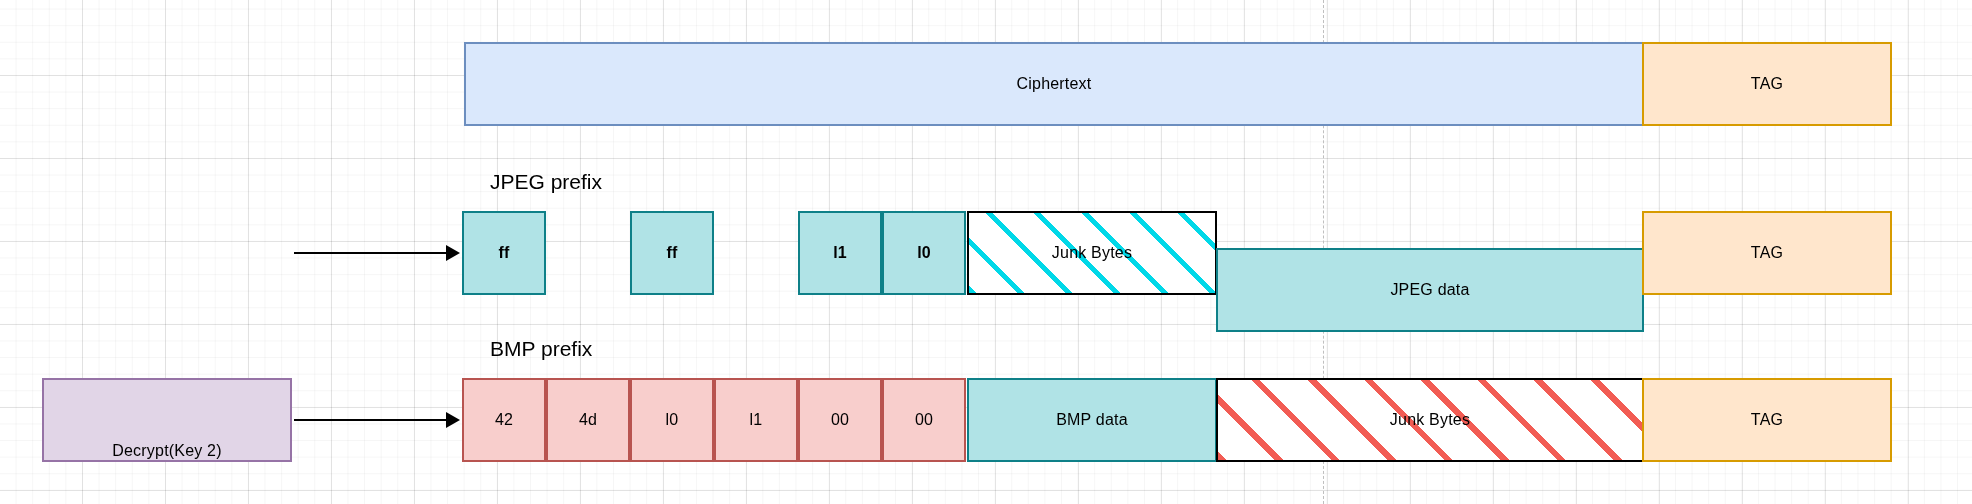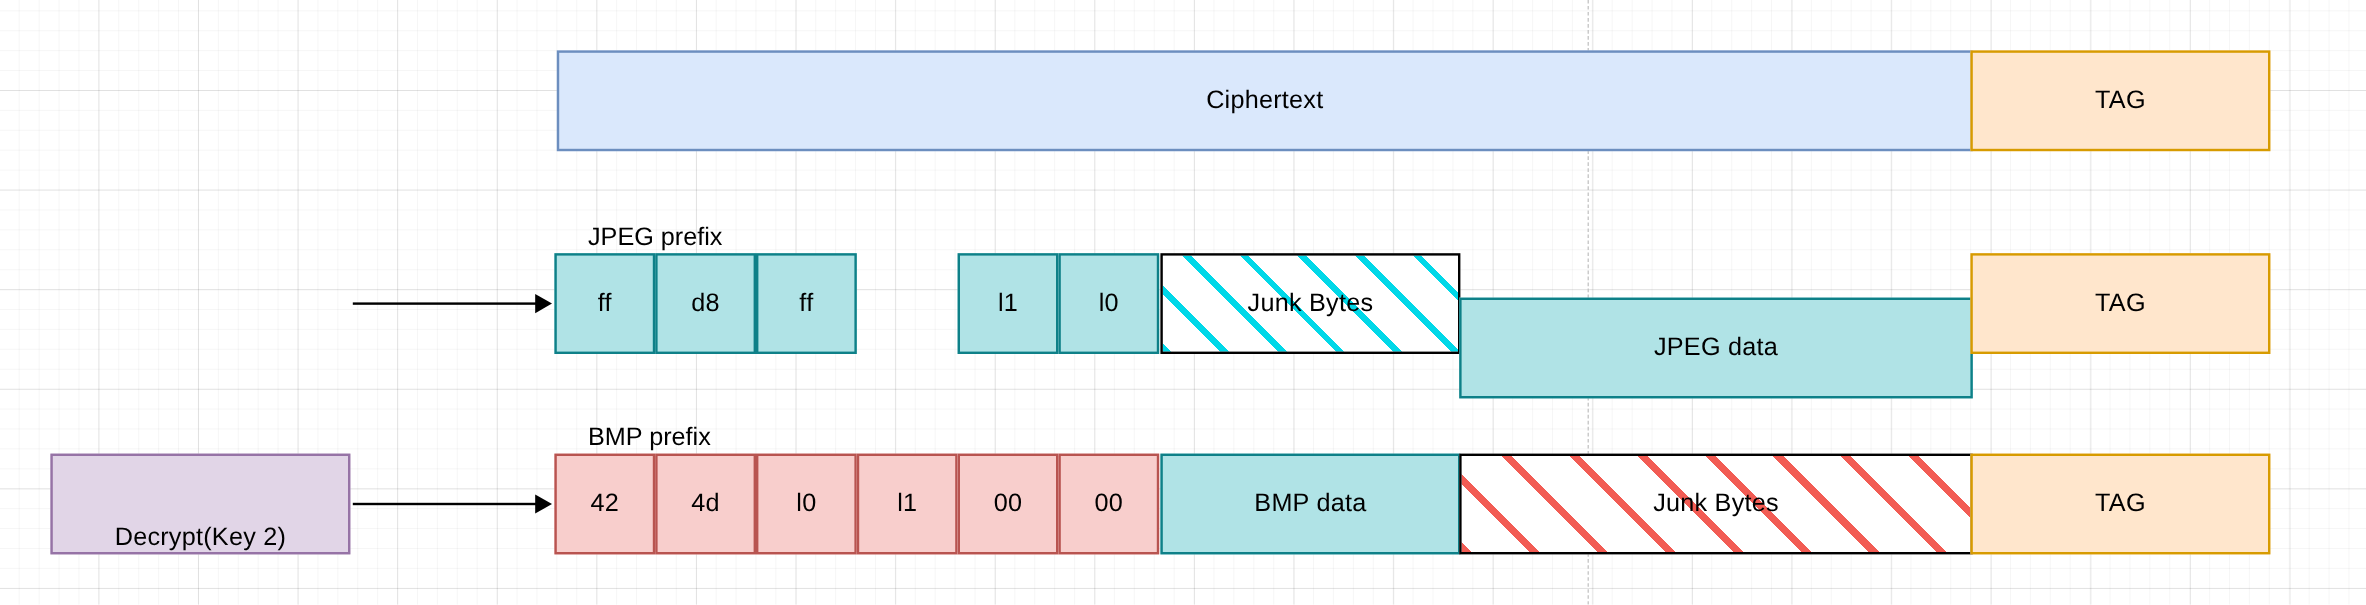--- a/index.html
+++ b/index.html
@@ -34,21 +34,21 @@
     width: 0;
     border-left: 1px dashed #bfbfbf;
   }
 
   .box {
     position: absolute;
     box-sizing: border-box;
     display: flex;
     align-items: center;
     justify-content: center;
-    font-size: 21px;
+    font-size: 16px;
     color: #000000;
     letter-spacing: 0.2px;
     white-space: nowrap;
   }
 
   .ciphertext-box {
     background: #dae8fc;
     border: 2px solid #6c8ebf;
   }
   .tag-box {
@@ -56,20 +56,21 @@
     border: 2px solid #d79b00;
   }
   .purple-box {
     background: #e1d5e7;
     border: 2px solid #9673a6;
   }
   .teal-cell {
     background: #b0e3e6;
     border: 2px solid #0e8088;
     margin-left: -2px;
+    font-weight: bold;
   }
   .teal-cell:first-of-type { margin-left: 0; }
   .teal-block {
     background: #b0e3e6;
     border: 2px solid #0e8088;
   }
   .red-cell {
     background: #f8cecc;
     border: 2px solid #b85450;
     margin-left: -2px;
@@ -95,21 +96,20 @@
       rgba(255,255,255,0) 40px
     );
     border: 2px solid #000000;
   }
 
   .label {
     position: absolute;
     font-size: 21px;
     color: #000000;
     white-space: nowrap;
-    margin-top: 16px;
   }
 
   .arrow {
     position: absolute;
     height: 14px;
     display: flex;
     align-items: center;
   }
   .arrow .shaft {
     height: 0;
@@ -144,23 +144,20 @@
   <div class="arrow" style="left:294px; top:246px; width:166px;">
     <div class="shaft"></div>
     <div class="head"></div>
   </div>
 
   <div class="label" style="left:490px; top:170px;">JPEG prefix</div>
 
   <div class="box teal-cell" style="left:464px; top:211px; width:84px; height:84px;">
     <span>ff</span>
   </div>
-  <div class="box teal-cell" style="left:548px; top:211px; width:84px; height:84px;">
-    <span>d8</span>
-  </div>
   <div class="box teal-cell" style="left:632px; top:211px; width:84px; height:84px;">
     <span>ff</span>
   </div>
   <div class="box teal-cell" style="left:800px; top:211px; width:84px; height:84px;">
     <span>l1</span>
   </div>
   <div class="box teal-cell" style="left:884px; top:211px; width:84px; height:84px;">
     <span>l0</span>
   </div>
 

